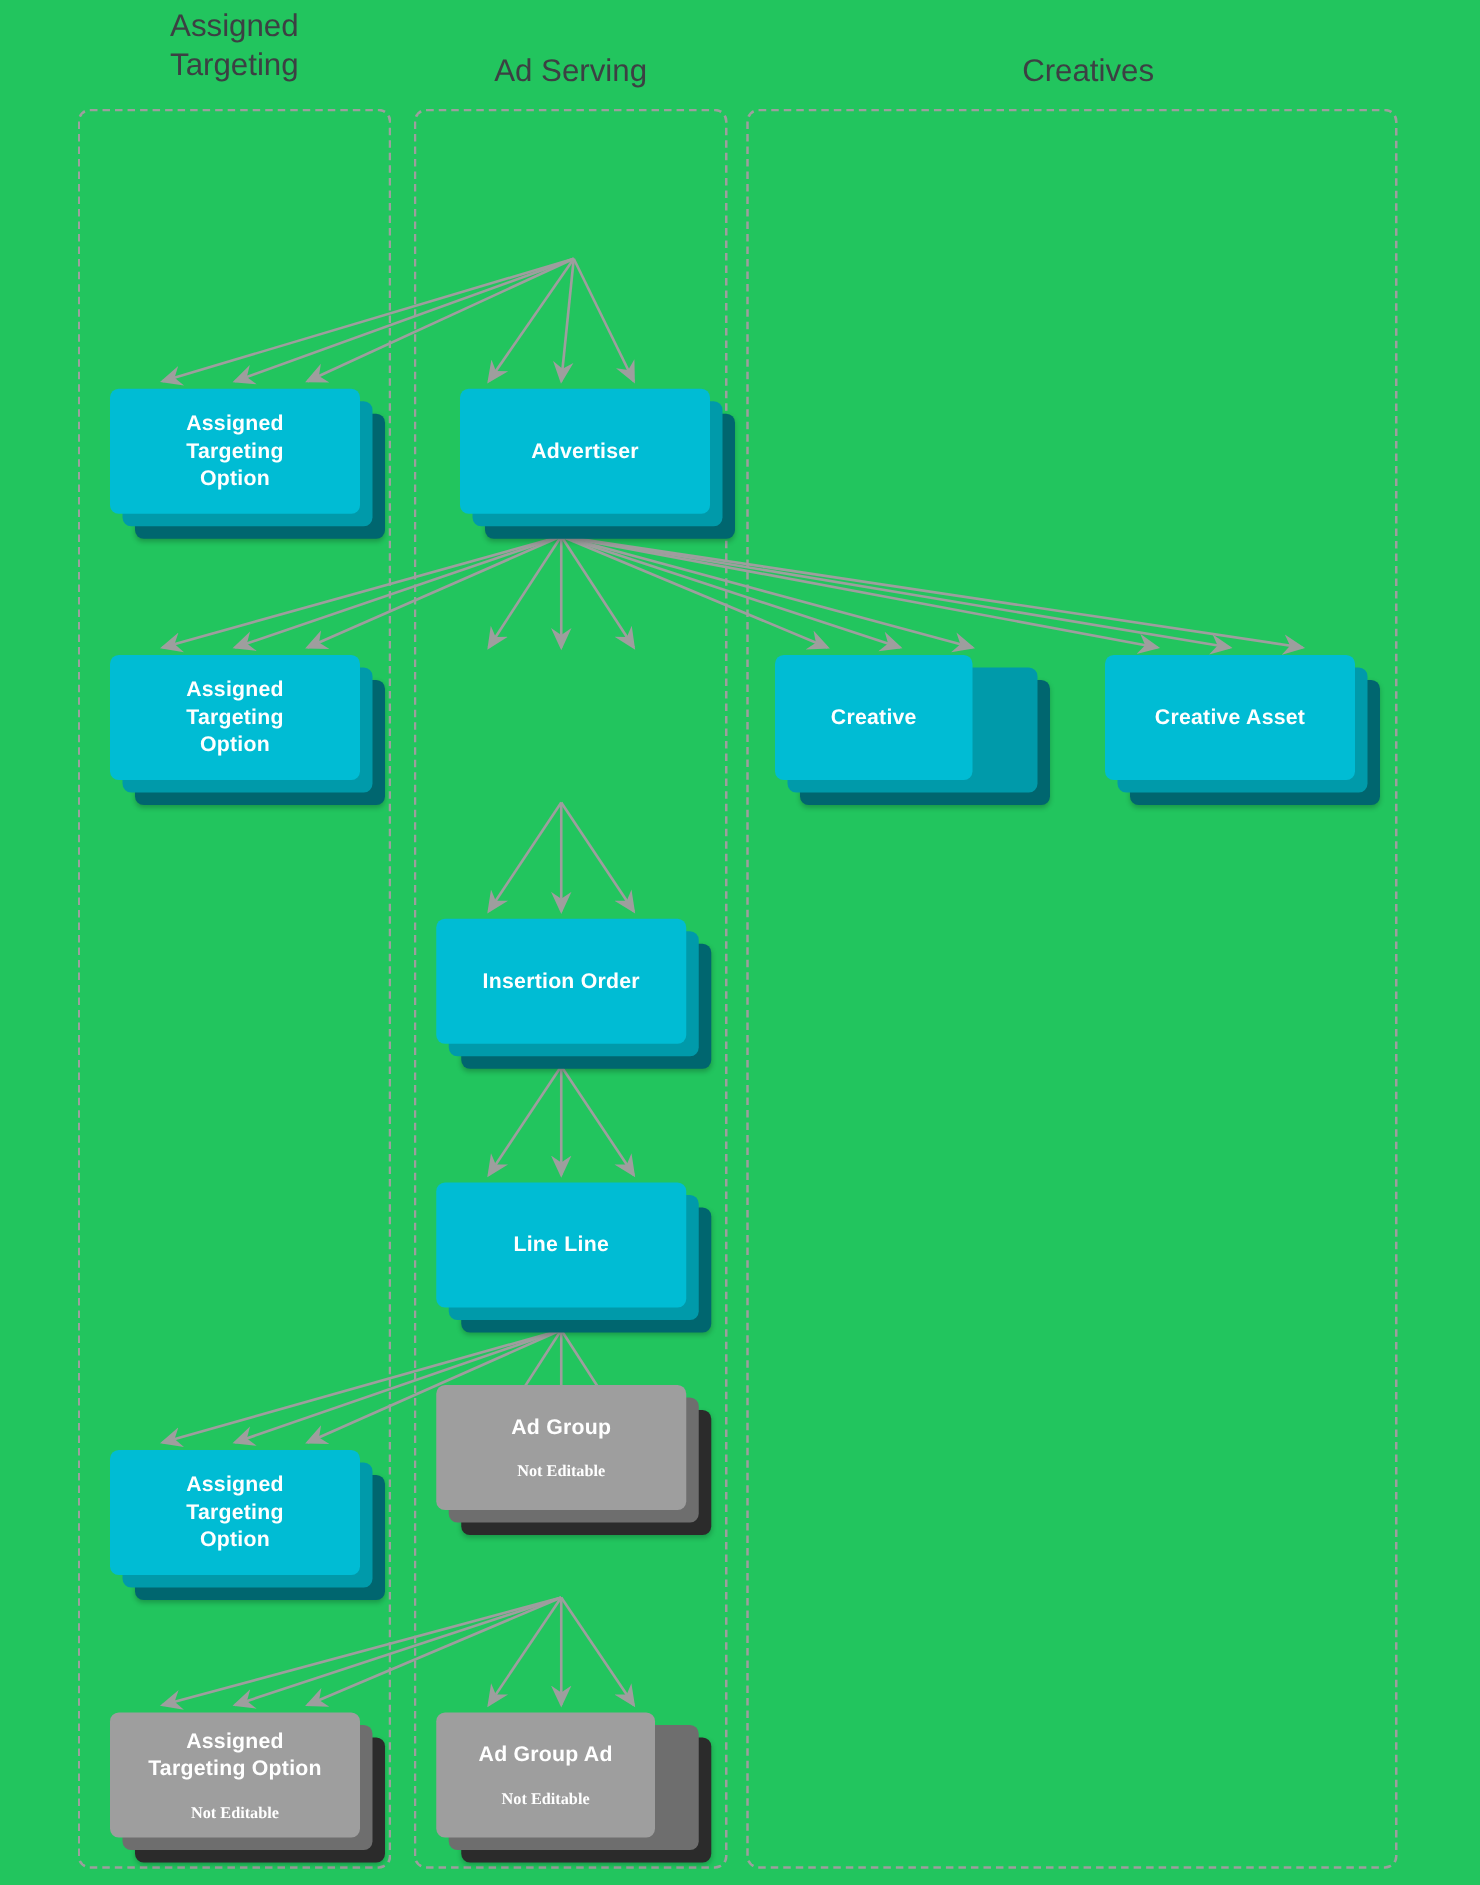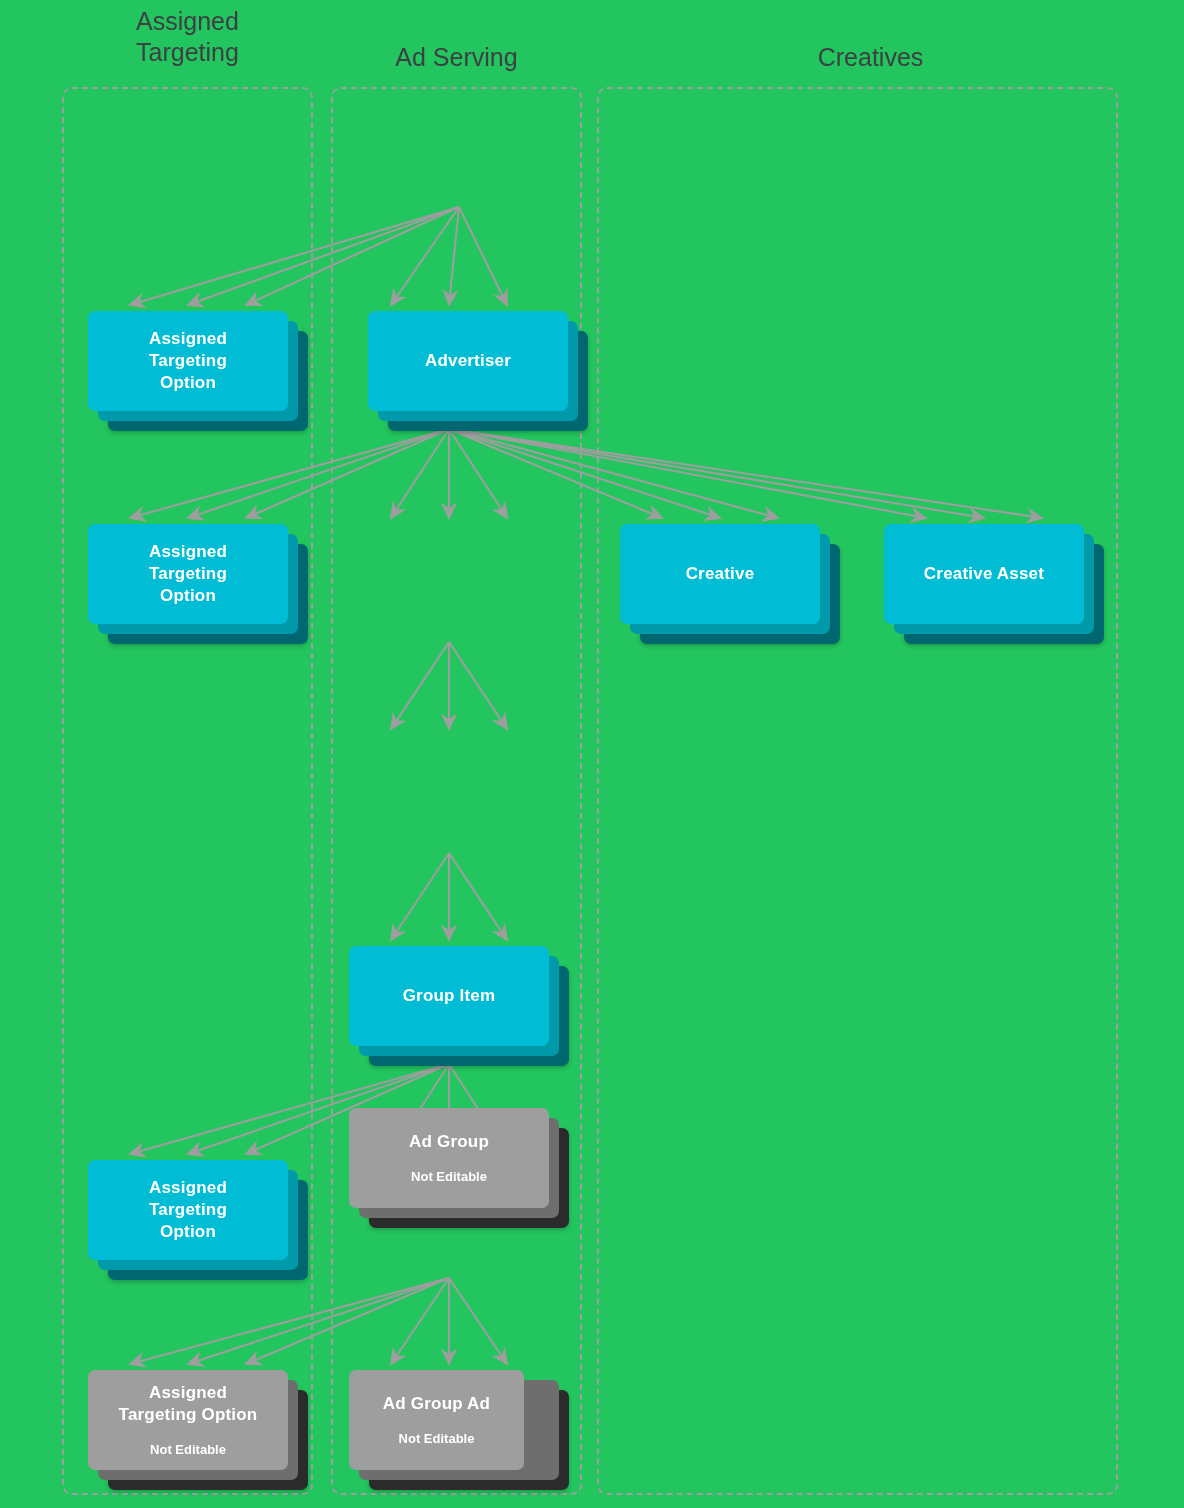--- a/index.html
+++ b/index.html
@@ -78,21 +78,21 @@
     font-weight: bold;
     line-height: 22px;
     letter-spacing: 0.2px;
     font-family: "Liberation Sans", sans-serif;
   }
   .node .subtitle {
     font-size: 13px;
     font-weight: bold;
     line-height: 16px;
     margin-top: 16px;
-    font-family: Liberation Sans, sans-serif;
+    font-family: Liberation Serif, serif;
   }
   
   .node.single .face {
     box-shadow: 0 2px 4px rgba(0,0,0,0.22);
   }
   .node.stacked .l2 { box-shadow: 0 2px 4px rgba(0,0,0,0.22); }
 </style>
 </head>
 <body>
 
@@ -175,39 +175,46 @@
       <div class="layer l1" style="left: 10px; top: 10px; width: 200px; height: 100px; background: rgb(0, 154, 170);"></div>
       <div class="face" style="width: 200px; height: 100px; background: rgb(0, 188, 212); color: rgb(255, 255, 255);">
         <div class="title">Assigned<br>Targeting<br>Option</div>
       </div>
     </div>
 
 
   <div class="node stacked" style="left:620px; top:524px; width:200px; height:100px;">
       <div class="layer l2" style="left: 20px; top: 20px; width: 200px; height: 100px; background: rgb(0, 102, 111);"></div>
       <div class="layer l1" style="left: 10px; top: 10px; width: 200px; height: 100px; background: rgb(0, 154, 170);"></div>
-      <div class="face" style="width: 200px; height: 100px; background: rgb(0, 188, 212); color: rgb(255, 255, 255);">
+      <div class="face" style="width: 158px; height: 100px; background: rgb(0, 188, 212); color: rgb(255, 255, 255);">
         <div class="title">Creative</div>
       </div>
     </div>
 
   <div class="node stacked" style="left:884px; top:524px; width:200px; height:100px;">
       <div class="layer l2" style="left: 20px; top: 20px; width: 200px; height: 100px; background: rgb(0, 102, 111);"></div>
       <div class="layer l1" style="left: 10px; top: 10px; width: 200px; height: 100px; background: rgb(0, 154, 170);"></div>
       <div class="face" style="width: 200px; height: 100px; background: rgb(0, 188, 212); color: rgb(255, 255, 255);">
         <div class="title">Creative Asset</div>
       </div>
     </div>
 
+  <div class="node stacked" style="left:349px; top:735px; width:200px; height:100px;">
+      <div class="layer l2" style="left: 20px; top: 20px; width: 200px; height: 100px; background: rgb(0, 102, 111);"></div>
+      <div class="layer l1" style="left: 10px; top: 10px; width: 200px; height: 100px; background: rgb(0, 154, 170);"></div>
+      <div class="face" style="width: 200px; height: 100px; background: rgb(0, 188, 212); color: rgb(255, 255, 255);">
+        <div class="title">Insertion Order</div>
+      </div>
+    </div>
 
   <div class="node stacked" style="left:349px; top:946px; width:200px; height:100px;">
       <div class="layer l2" style="left: 20px; top: 20px; width: 200px; height: 100px; background: rgb(0, 102, 111);"></div>
       <div class="layer l1" style="left: 10px; top: 10px; width: 200px; height: 100px; background: rgb(0, 154, 170);"></div>
       <div class="face" style="width: 200px; height: 100px; background: rgb(0, 188, 212); color: rgb(255, 255, 255);">
-        <div class="title">Group Item</div>
+        <div class="title">Line Line</div>
       </div>
     </div>
 
   <div class="node stacked" style="left:88px; top:1160px; width:200px; height:100px;">
       <div class="layer l2" style="left: 20px; top: 20px; width: 200px; height: 100px; background: rgb(0, 102, 111);"></div>
       <div class="layer l1" style="left: 10px; top: 10px; width: 200px; height: 100px; background: rgb(0, 154, 170);"></div>
       <div class="face" style="width: 200px; height: 100px; background: rgb(0, 188, 212); color: rgb(255, 255, 255);">
         <div class="title">Assigned<br>Targeting<br>Option</div>
       </div>
     </div>

